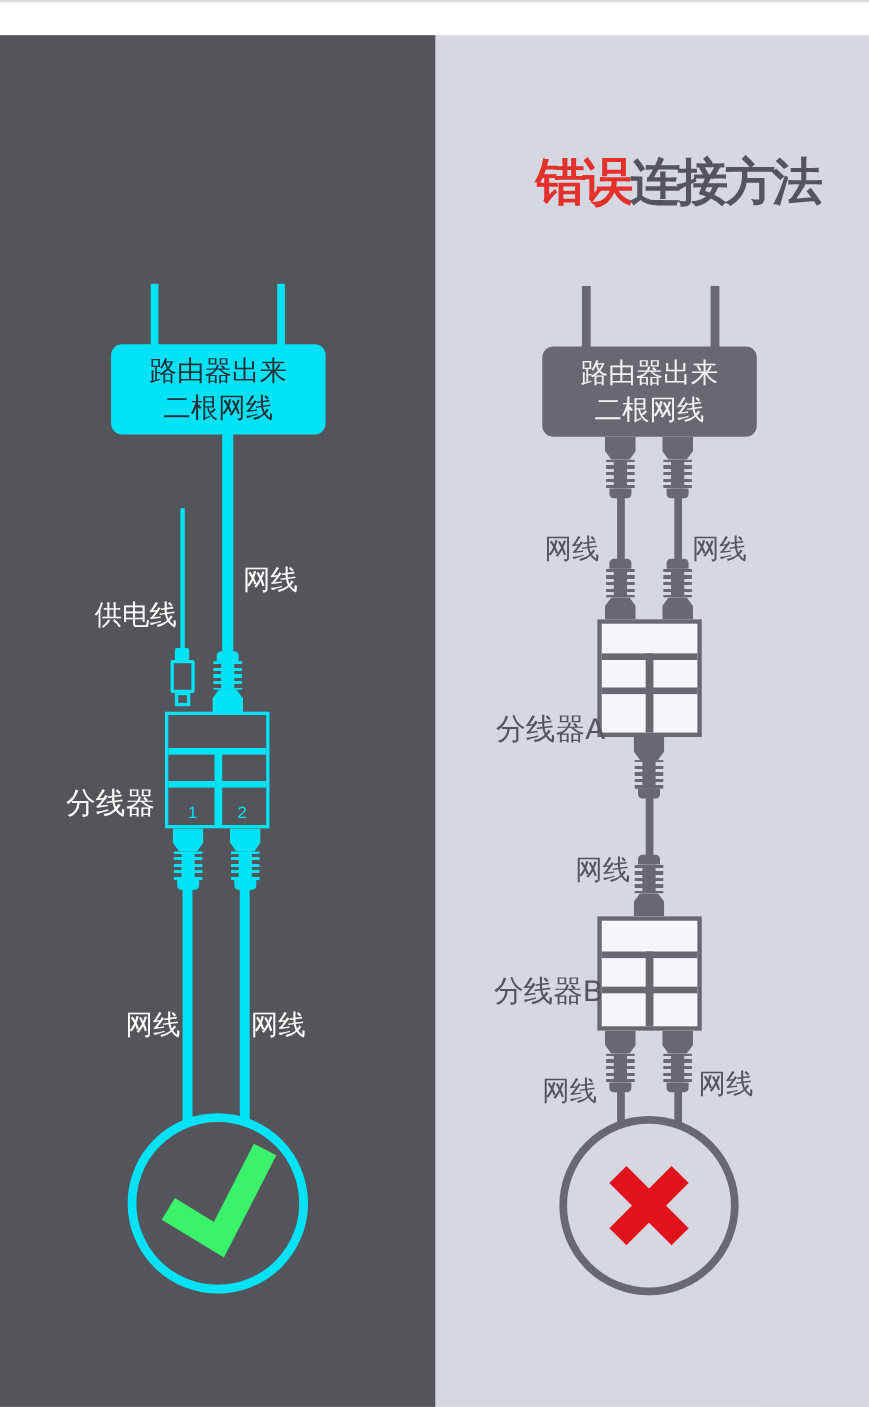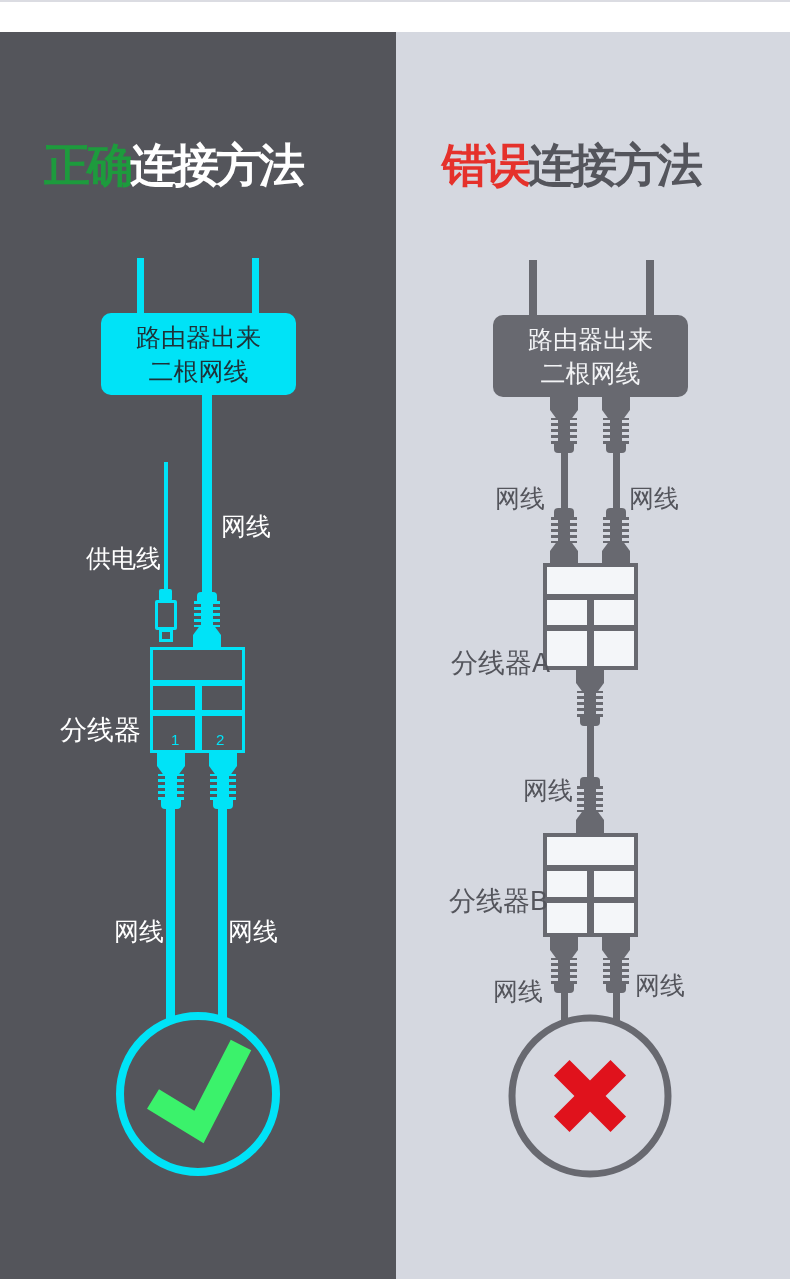--- a/index.html
+++ b/index.html
@@ -8,21 +8,21 @@
     background:var(--page-bg,#fff);
     font-family:"Liberation Sans","DejaVu Sans",sans-serif;
   }
   .abs{position:absolute;}
   .top-hairline{left:0;top:0;width:790px;height:2px;background:#dbdce2;}
   .panel-left{left:0;top:32px;width:396px;height:1247px;background:var(--dark-bg,#54555b);}
   .panel-right{left:396px;top:32px;width:394px;height:1247px;background:var(--light-bg,#d5d8e0);}
 
   .title{font-size:46px;font-weight:700;letter-spacing:-3px;white-space:nowrap;line-height:1.1;}
   .title .hl-green{color:var(--green,#1d9b3d);}
-  .title .hl-red{color:var(--red,#e5312b);}
+  .title .hl-red{color:var(--red,#e5312b);margin-left:45px;}
   .title.left-t{color:#ffffff;}
   .title.right-t{color:var(--text-dark,#54555c);}
 
   .lbl{font-size:25px;color:#ffffff;white-space:nowrap;}
   .lbl.dark{color:var(--text-dark,#54555c);}
   .lbl.big{font-size:27px;}
 
   .cyan-fill{background:var(--cyan,#00e3f7);}
   .gray-fill{background:var(--gray,#686970);}
 
@@ -59,23 +59,20 @@
   svg .cross{fill:var(--cross-red,#e0121c);}
 </style>
 </head>
 <body>
 
 <div id="canvas">
   <div class="abs top-hairline"></div>
   <div class="abs panel-left"></div>
   <div class="abs panel-right"></div>
 
-  <div class="abs title left-t" style="left:44px;top:140px;">
-    <span class="hl-green">正确</span><span>连接方法</span>
-  </div>
 
   <div class="abs cyan-fill" style="left:137px;top:258px;width:7px;height:58px;"></div>
   <div class="abs cyan-fill" style="left:252px;top:258px;width:7px;height:58px;"></div>
 
   <div class="abs router cyan-box" style="left:101px;top:313px;">
     <div class="rl">路由器出来</div>
     <div class="rl">二根网线</div>
   </div>
 
   <div class="abs cyan-fill" style="left:202px;top:393px;width:10px;height:201px;"></div>

